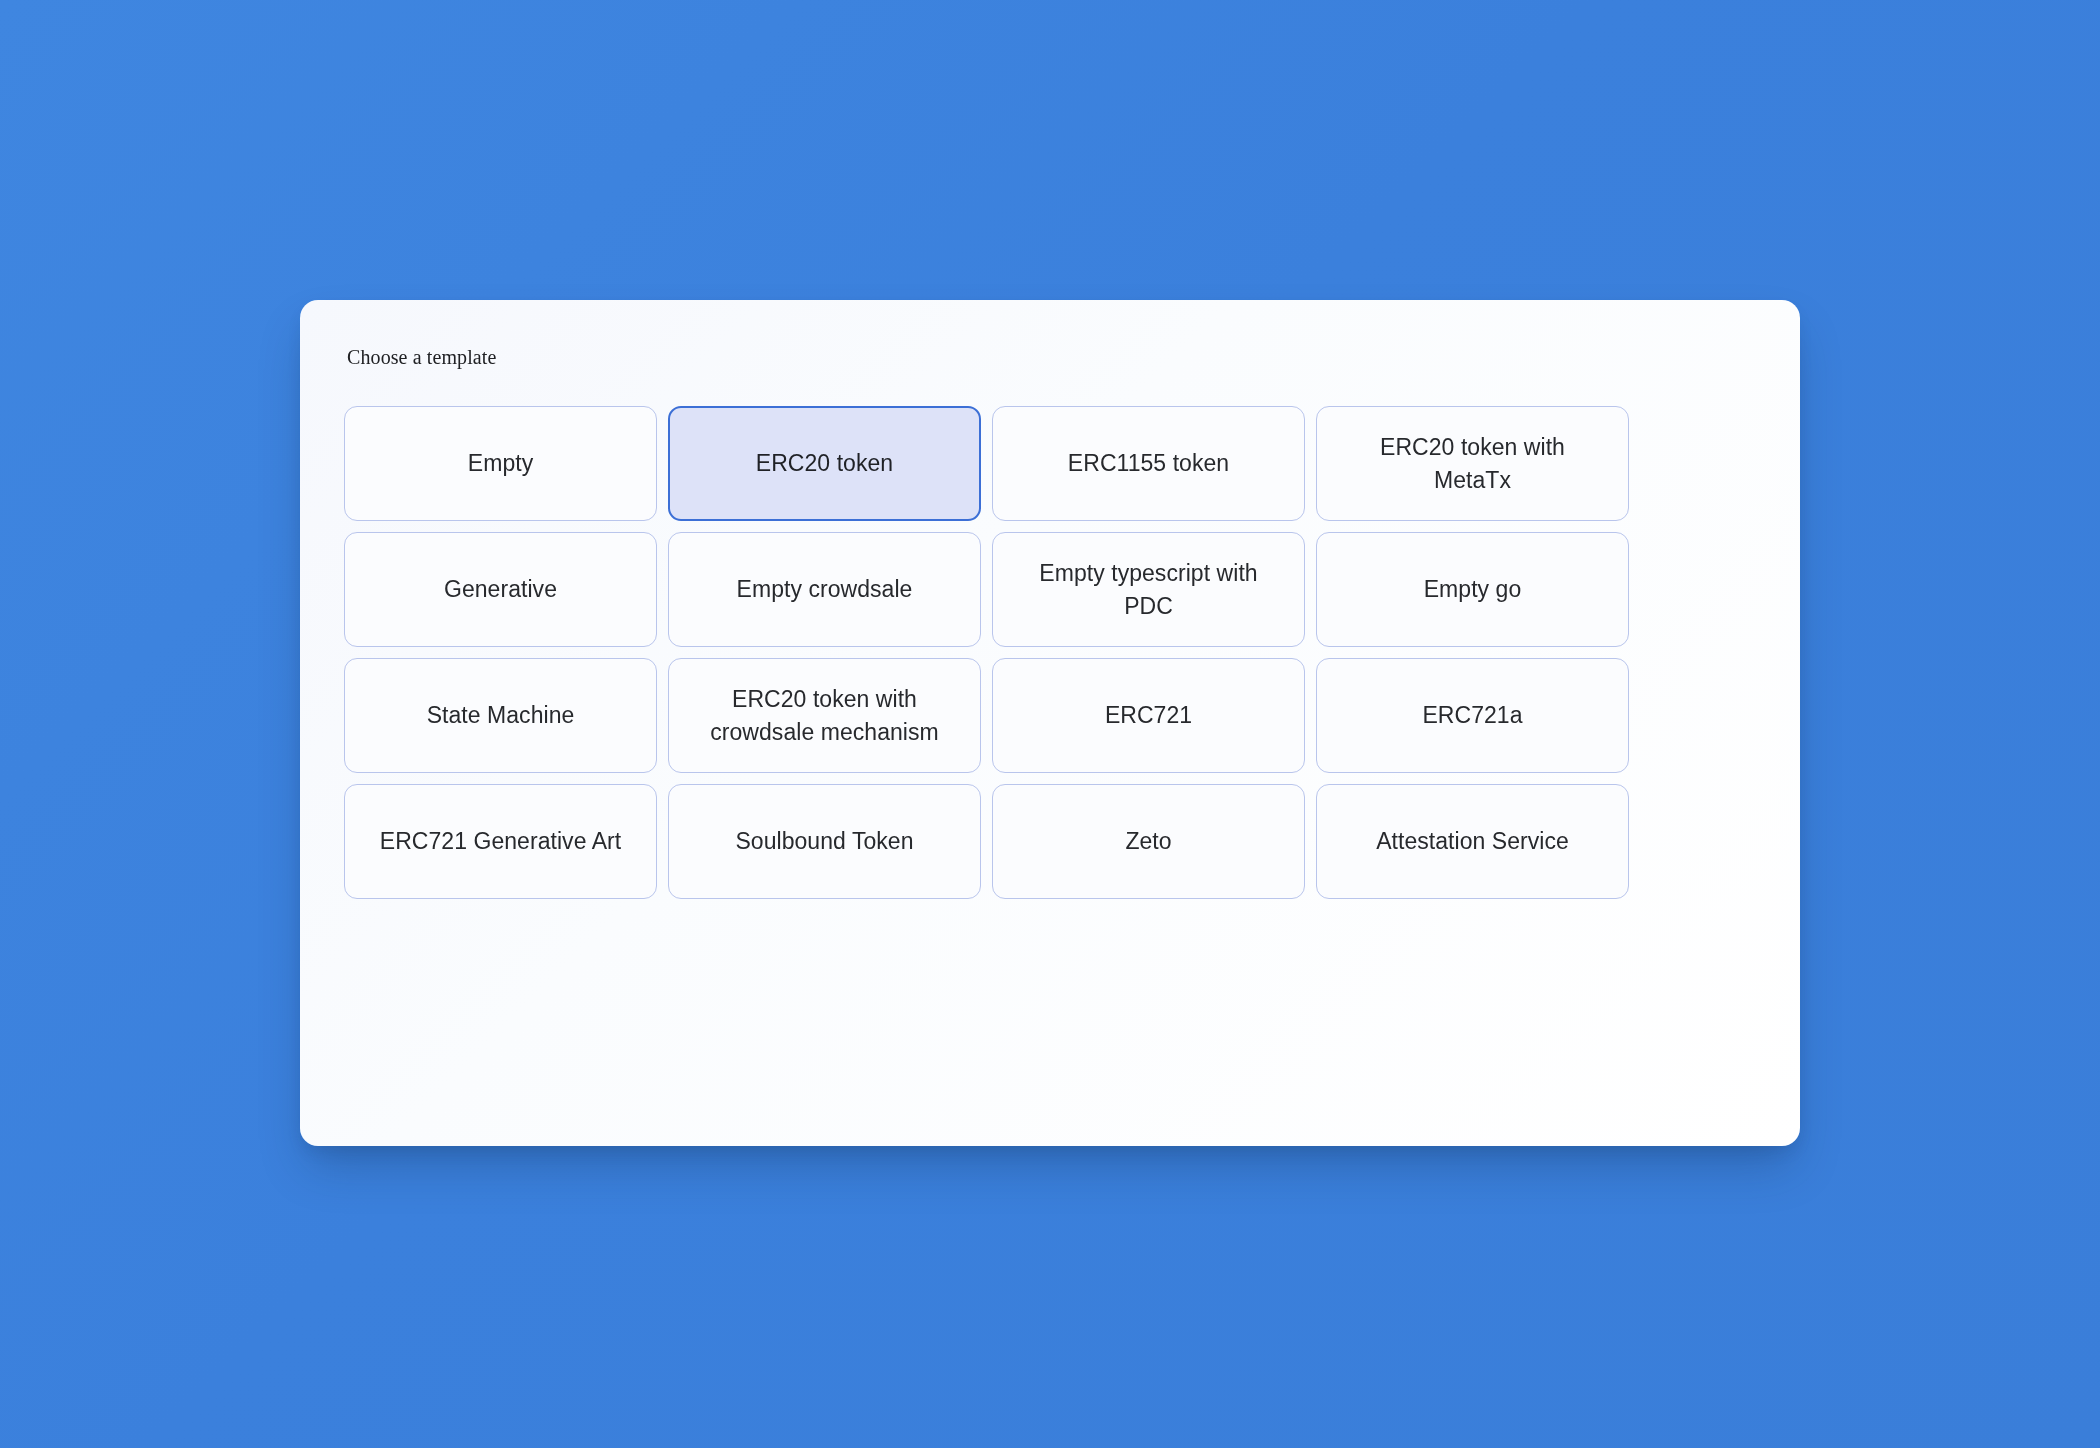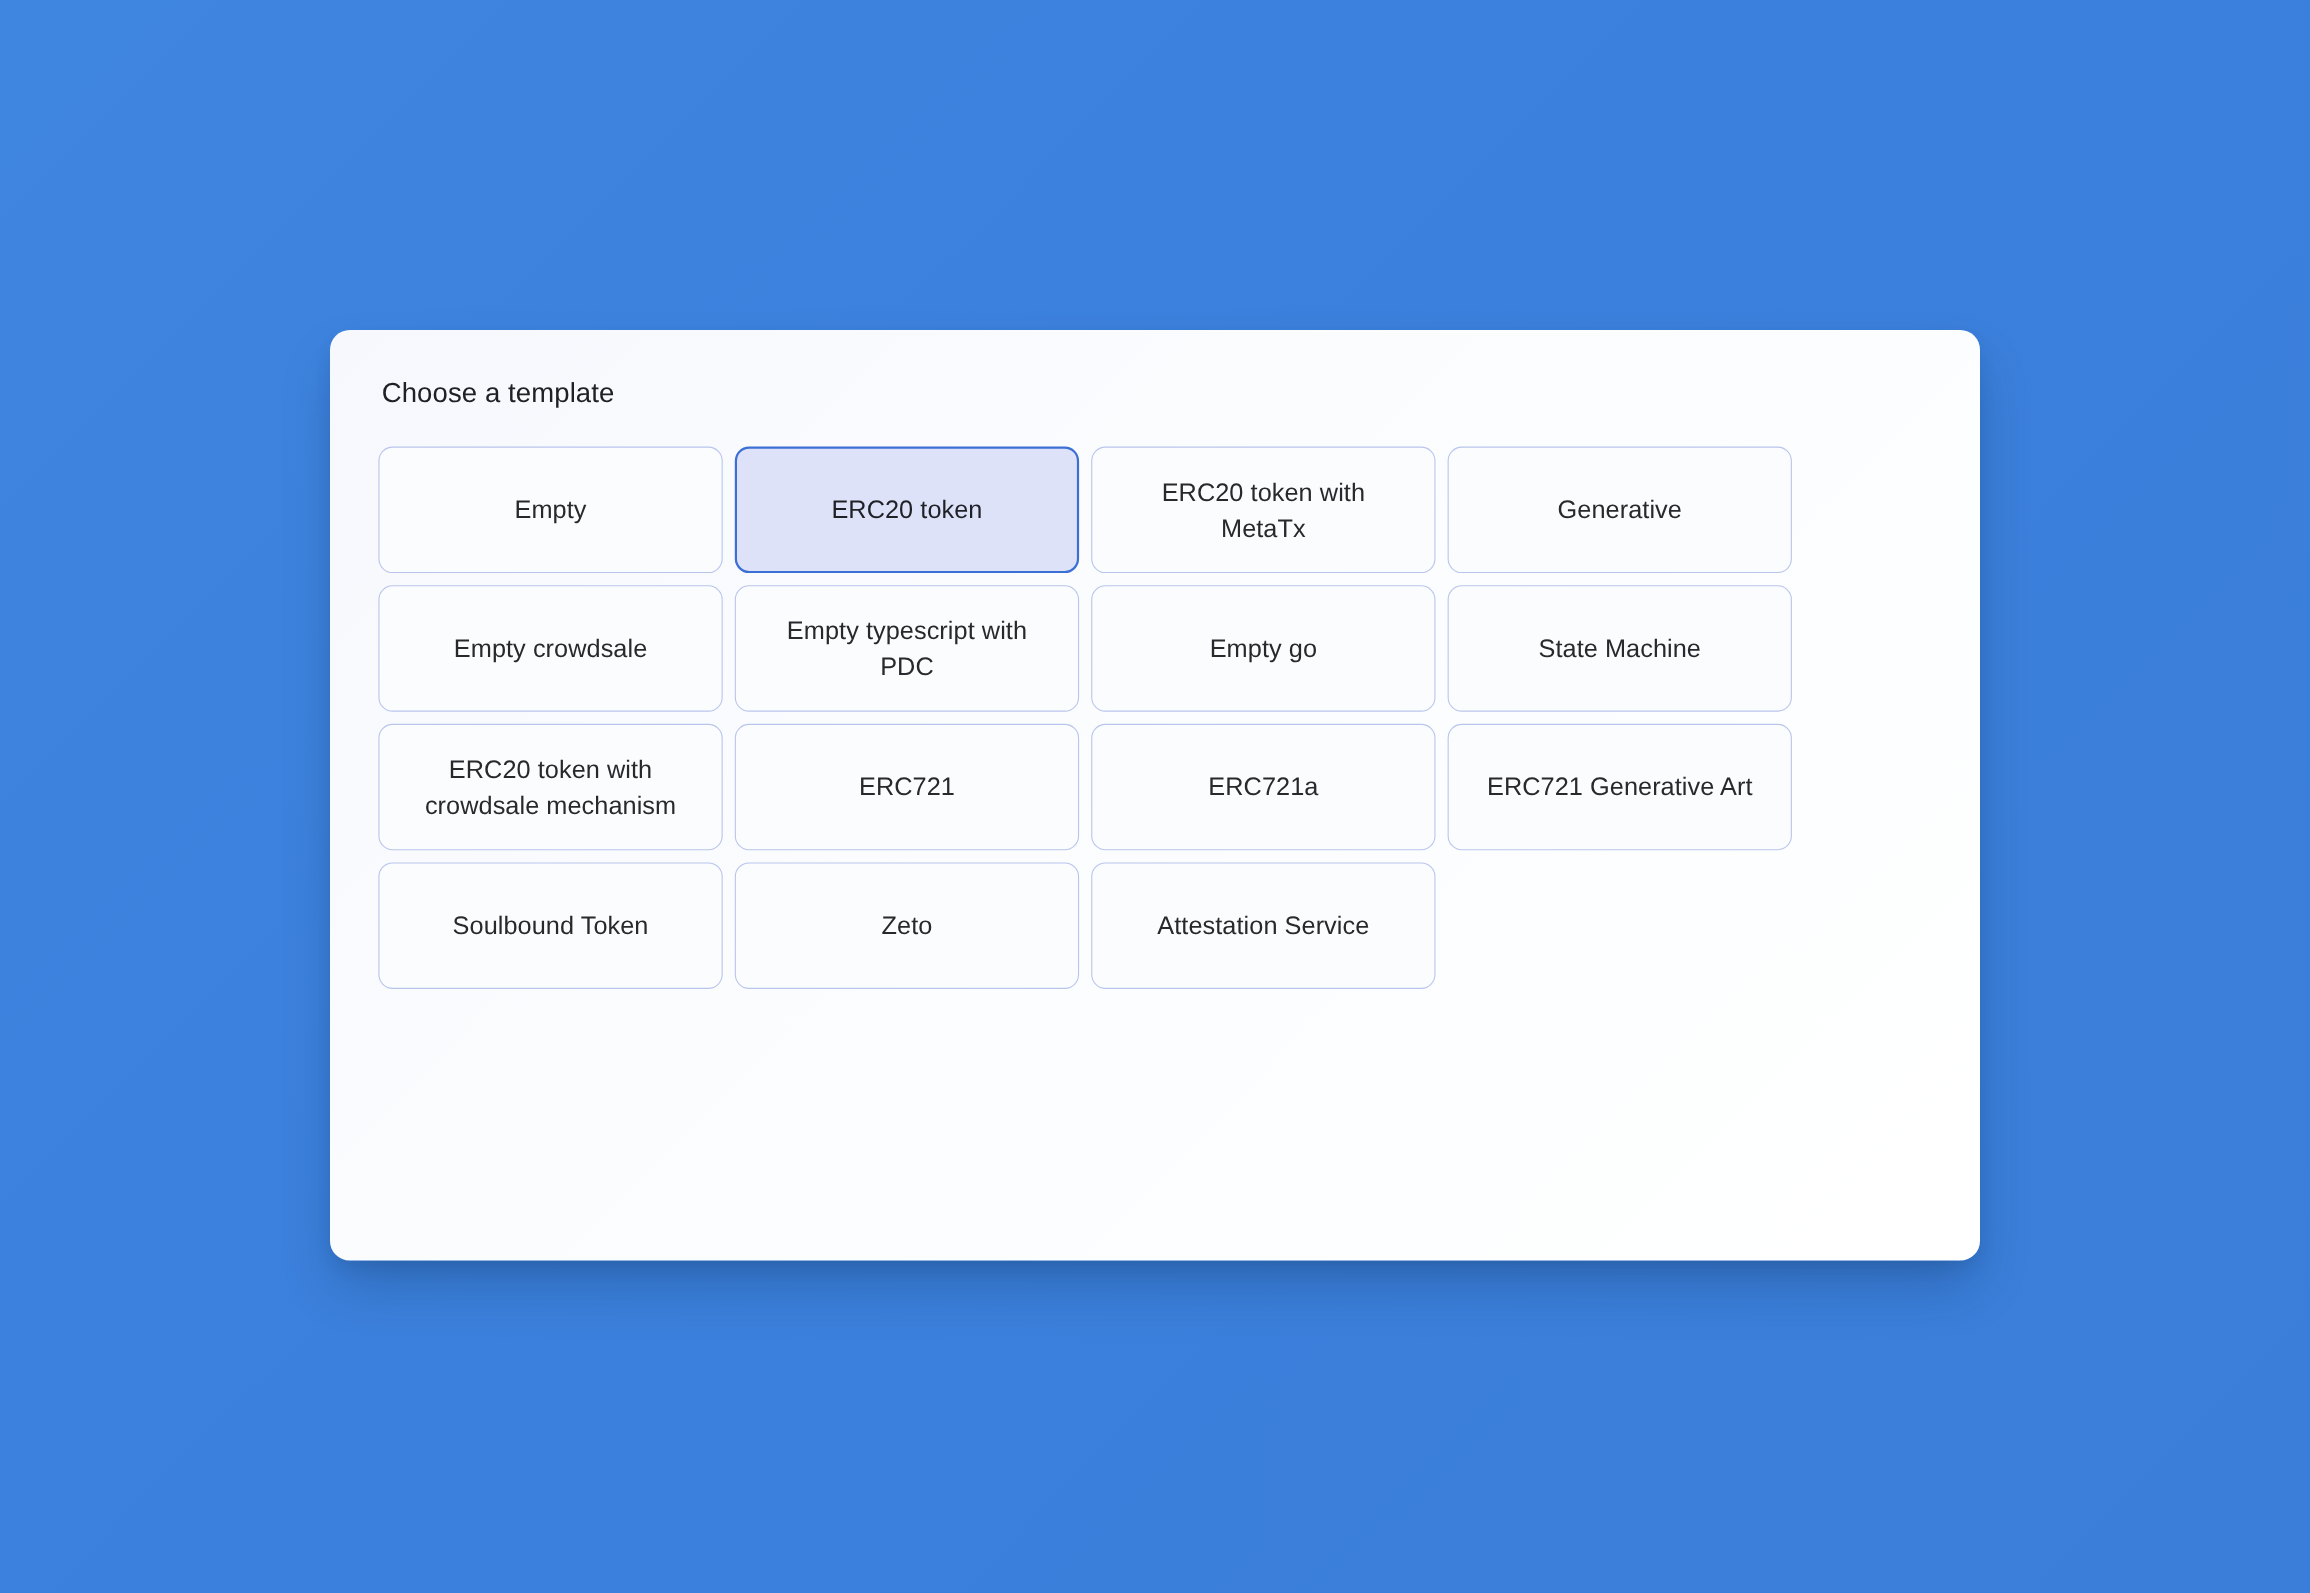--- a/index.html
+++ b/index.html
@@ -30,26 +30,27 @@
     height: 846px;
     border-radius: 18px;
     background: linear-gradient(135deg, #f6f8fd 0%, #fafcfe 40%, #ffffff 100%);
     box-shadow: 0 26px 48px -8px rgba(18, 45, 85, 0.30),
                 0 8px 18px -6px rgba(18, 45, 85, 0.18);
     box-sizing: border-box;
     padding: 42px 44px 44px 44px;
   }
 
   .panel-title {
-    font-size: 25px;
+    font-size: 20px;
     line-height: 30px;
     color: #202124;
     letter-spacing: 0.1px;
     margin: 0 0 34px 3px;
     font-weight: 400;
+    font-family: Liberation Serif, serif;
   }
 
   
   .template-grid {
     display: grid;
     grid-template-columns: repeat(4, 313px);
     column-gap: 47px;
     row-gap: 34px;
     gap: 11px;
   }
@@ -96,20 +97,23 @@
 
     <div class="template-grid">
 
     <div class="template-card">
           <span class="label">Empty</span>
         </div>
         <div class="template-card selected" aria-selected="true">
           <span class="label">ERC20 token</span>
         </div>
         <div class="template-card">
+          <span class="label">ERC1155 token</span>
+        </div>
+        <div class="template-card">
           <span class="label">ERC20 token with MetaTx</span>
         </div>
         <div class="template-card">
           <span class="label">Generative</span>
         </div>
         <div class="template-card">
           <span class="label">Empty crowdsale</span>
         </div>
         <div class="template-card">
           <span class="label">Empty typescript with PDC</span>

